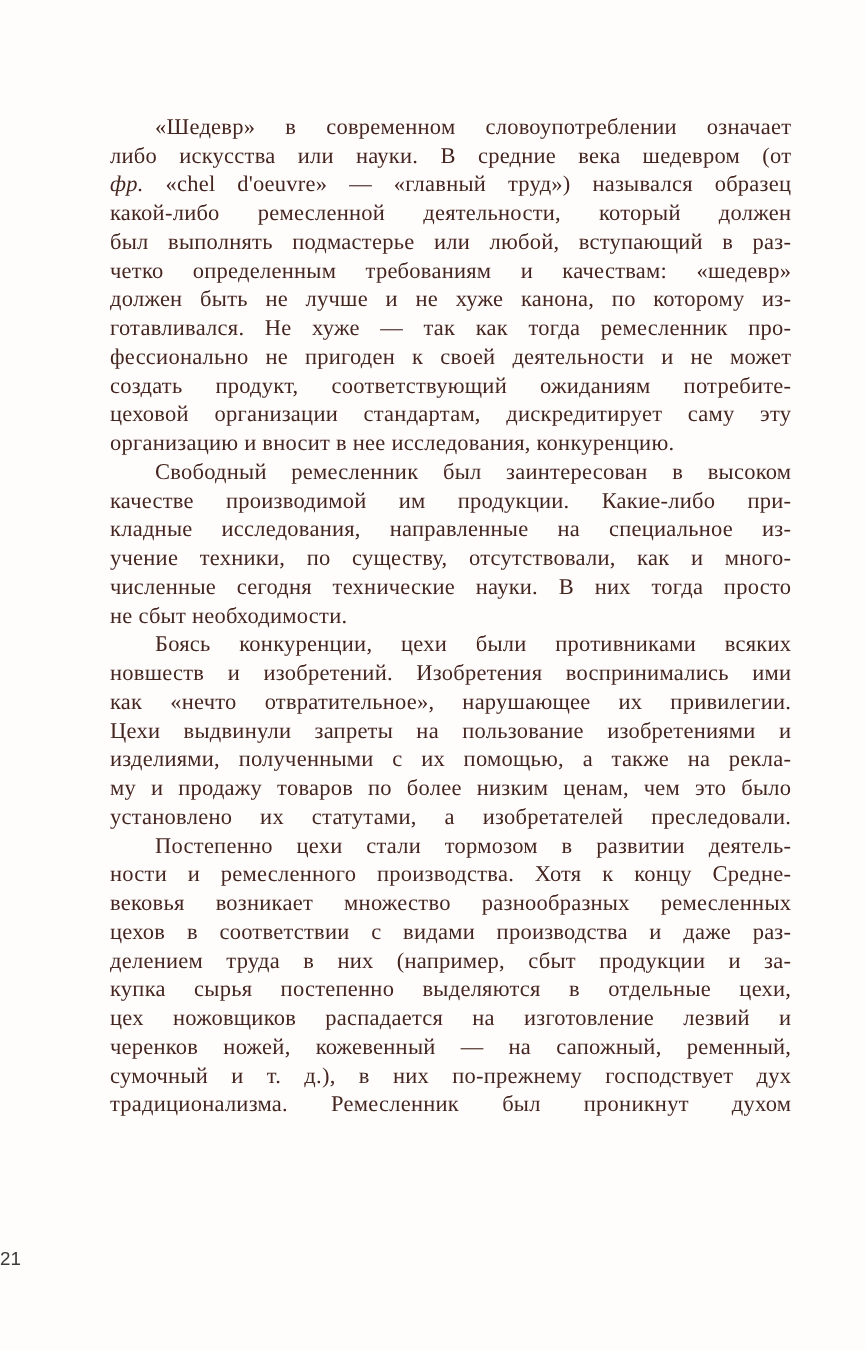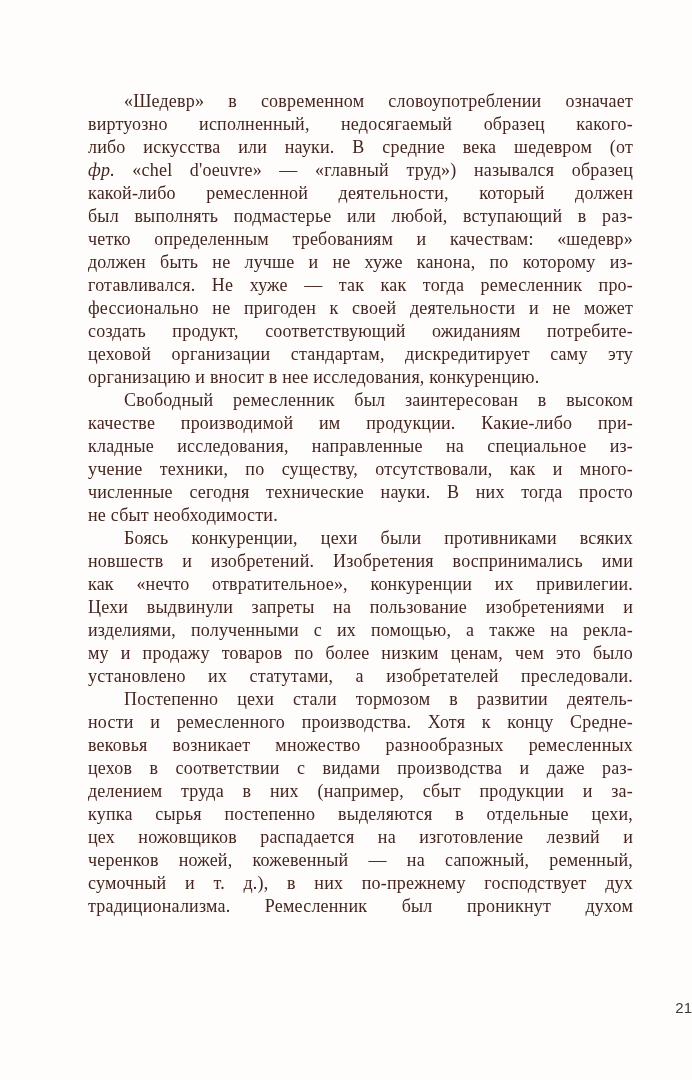--- a/index.html
+++ b/index.html
@@ -43,35 +43,34 @@
     padding-left: 36px;
   }
   .ital {
     font-style: italic;
   }
   .page-number {
     position: absolute;
     left: 0;
     right: 0;
     top: 999px;
-    text-align: right;
+    text-align: left;
     font-family: "Liberation Sans", "DejaVu Sans", sans-serif;
     font-size: 15px;
     font-weight: 400;
     color: #3a3a3a;
   }
 </style>
 </head>
 <body>
 
 <div class="sheet">
   <div class="text-block">
       <div class="para">
         <div class="line indent">«Шедевр» в современном словоупотреблении означает</div>
-        <div class="line">виртуозно исполненный, недосягаемый образец какого-</div>
         <div class="line">либо искусства или науки. В средние века шедевром (от</div>
         <div class="line"><span class="ital">фр.</span> «chel d'oeuvre» — «главный труд») назывался образец</div>
         <div class="line">какой-либо ремесленной деятельности, который должен</div>
         <div class="line">был выполнять подмастерье или любой, вступающий в раз-</div>
         <div class="line">четко определенным требованиям и качествам: «шедевр»</div>
         <div class="line">должен быть не лучше и не хуже канона, по которому из-</div>
         <div class="line">готавливался. Не хуже — так как тогда ремесленник про-</div>
         <div class="line">фессионально не пригоден к своей деятельности и не может</div>
         <div class="line">создать продукт, соответствующий ожиданиям потребите-</div>
         <div class="line">цеховой организации стандартам, дискредитирует саму эту</div>
@@ -81,21 +80,21 @@
         <div class="line indent">Свободный ремесленник был заинтересован в высоком</div>
         <div class="line">качестве производимой им продукции. Какие-либо при-</div>
         <div class="line">кладные исследования, направленные на специальное из-</div>
         <div class="line">учение техники, по существу, отсутствовали, как и много-</div>
         <div class="line">численные сегодня технические науки. В них тогда просто</div>
         <div class="line no-stretch">не сбыт необходимости.</div>
       </div>
       <div class="para">
         <div class="line indent">Боясь конкуренции, цехи были противниками всяких</div>
         <div class="line">новшеств и изобретений. Изобретения воспринимались ими</div>
-        <div class="line">как «нечто отвратительное», конкуренции их привилегии.</div>
+        <div class="line">как «нечто отвратительное», нарушающее их привилегии.</div>
         <div class="line">Цехи выдвинули запреты на пользование изобретениями и</div>
         <div class="line">изделиями, полученными с их помощью, а также на рекла-</div>
         <div class="line">му и продажу товаров по более низким ценам, чем это было</div>
         <div class="line">установлено их статутами, а изобретателей преследовали.</div>
       </div>
       <div class="para">
         <div class="line indent">Постепенно цехи стали тормозом в развитии деятель-</div>
         <div class="line">ности и ремесленного производства. Хотя к концу Средне-</div>
         <div class="line">вековья возникает множество разнообразных ремесленных</div>
         <div class="line">цехов в соответствии с видами производства и даже раз-</div>

